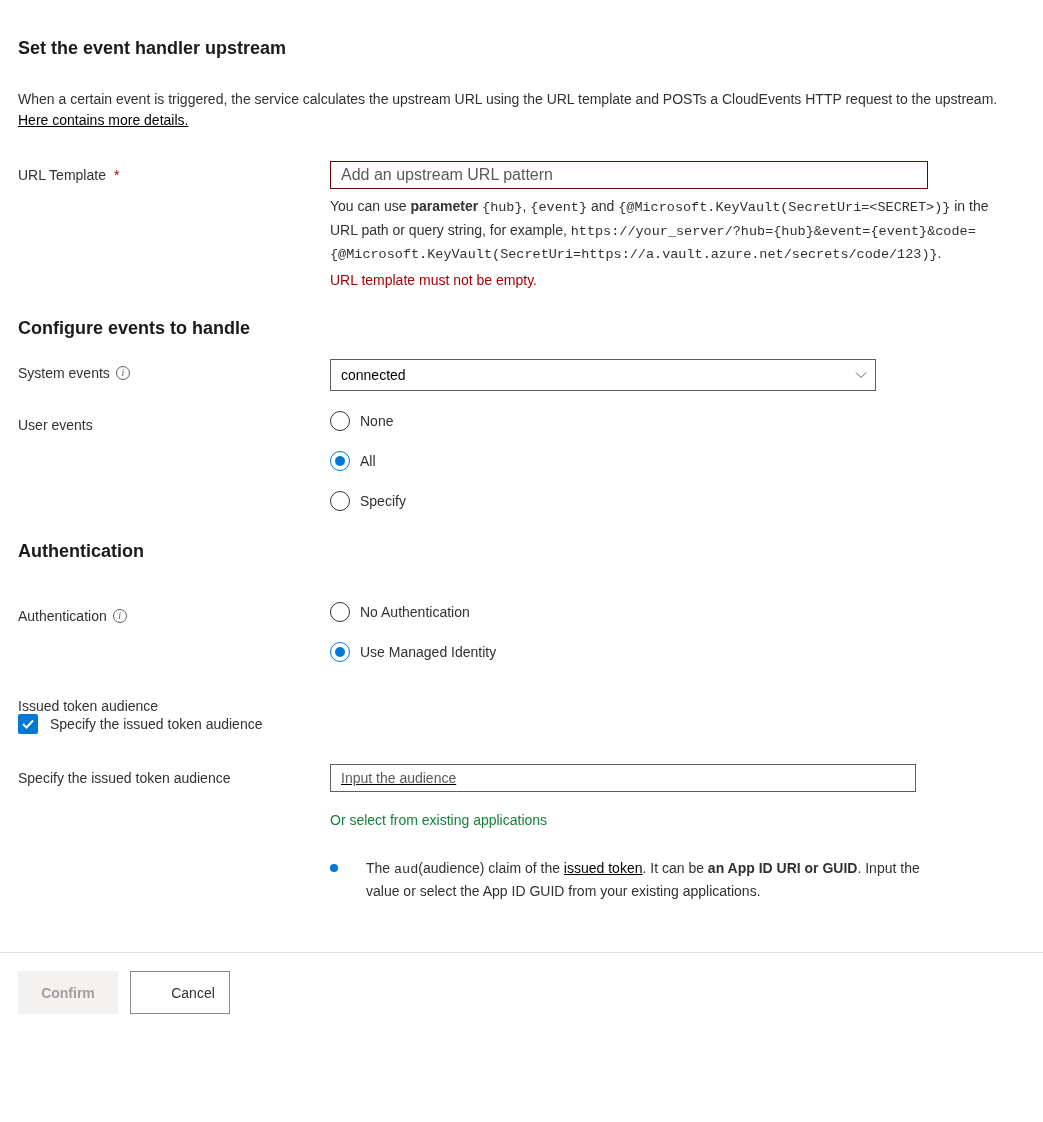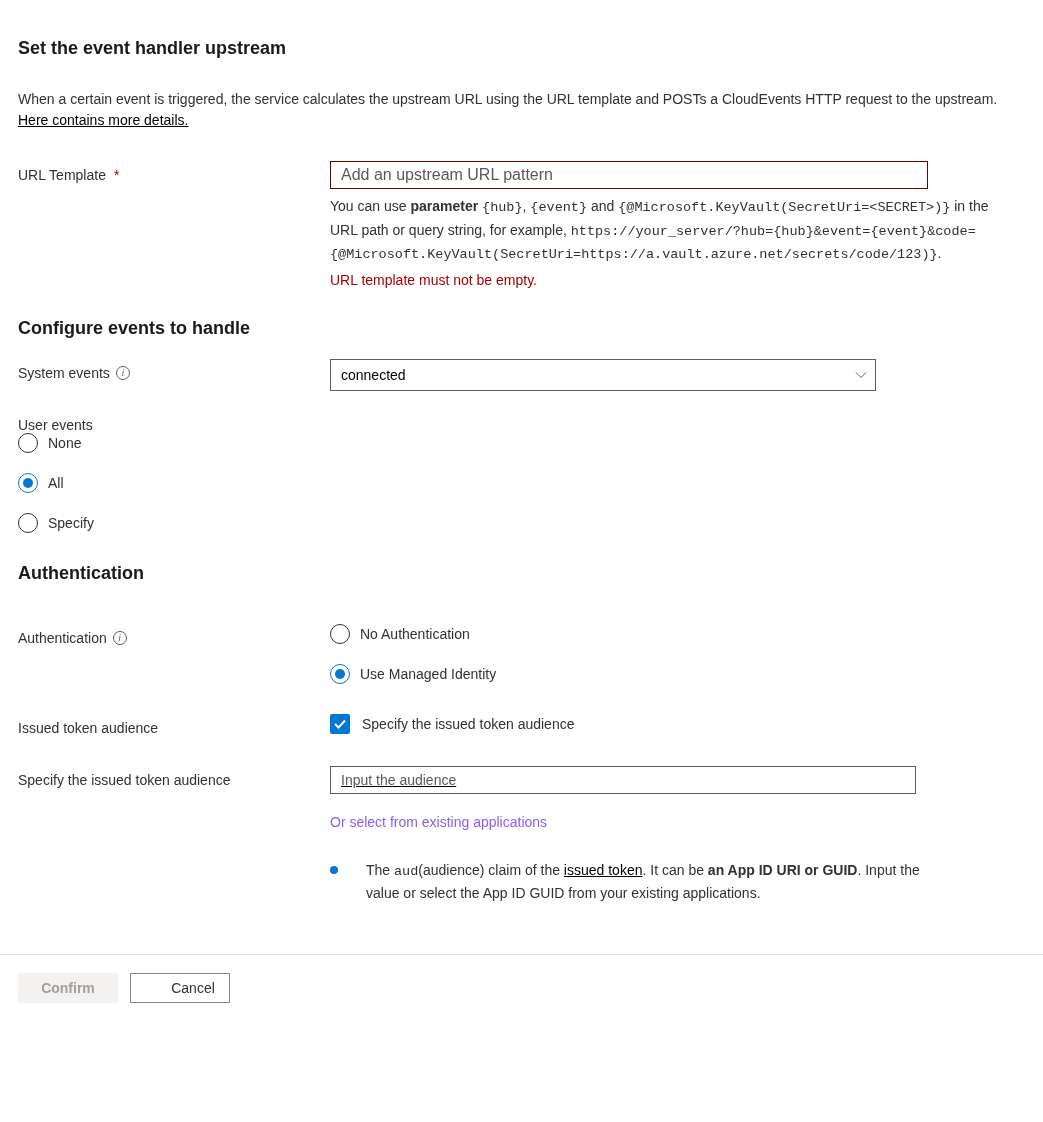--- a/index.html
+++ b/index.html
@@ -143,21 +143,21 @@
     max-width: 586px;
     height: 28px;
     padding: 0 10px;
     border: 1px solid #605e5c;
     font-size: 14px;
     font-family: inherit;
     outline: none;
     text-decoration: underline;
   }
   input[type="text"].audience-input::placeholder { color: #5b5958; }
-  .link-like { color: #8b5cf6; cursor: pointer; margin-top: 20px; }
+  .link-like { color: #15803d; cursor: pointer; margin-top: 20px; }
   .info-block {
     display: flex;
     gap: 28px;
     margin-top: 30px;
     max-width: 600px;
     line-height: 1.55;
   }
   .info-bullet {
     width: 8px; height: 8px; border-radius:50%;
     background: #0078d4;
@@ -165,21 +165,21 @@
     flex-shrink: 0;
   }
   .footer {
     border-top: 1px solid #e1dfdd;
     margin-top: 50px;
     padding: 18px;
     display: flex;
     gap: 12px;
   }
   .btn {
-    height: 30px;
+    height: 43px;
     min-width: 100px;
     padding: 0 14px;
     font-family: inherit;
     font-size: 14px;
     cursor: pointer;
   }
   .btn-primary-disabled {
     background: #f3f2f1;
     border: 1px solid #f3f2f1;
     color: #a19f9d;
@@ -231,21 +231,21 @@
         <button class="select">
           <span>connected</span>
           <svg class="chev" viewBox="0 0 12 12">
               <path d="M1 3.5 L6 8.5 L11 3.5" fill="none" stroke="#605e5c" stroke-width="1"></path>
             </svg>
         </button>
       </div>
     </div>
   </div>
 
-  <div class="row" style="margin-bottom:30px;flex-direction:column;">
+  <div class="row" style="margin-bottom:30px;">
     <div class="label-col">
       <span>User events</span>
     </div>
     <div class="control-col">
       <div class="radio-group">
         <div class="radio-item">
           <span class="radio-outer"></span>
           <span>None</span>
         </div>
         <div class="radio-item selected">
@@ -278,21 +278,21 @@
         <div class="radio-item selected">
           <span class="radio-outer">
               <span class="radio-inner"></span>
             </span>
           <span>Use Managed Identity</span>
         </div>
       </div>
     </div>
   </div>
 
-  <div class="row" style="margin-top:30px;">
+  <div class="row" style="margin-top:30px;flex-direction:column;">
     <div class="label-col">
       <span>Issued token audience</span>
     </div>
     <div class="control-col">
       <div class="checkbox-item">
         <span class="checkbox-box checked">
           <svg class="check" width="14" height="14" viewBox="0 0 14 14">
               <path d="M2 7 L5.5 10.5 L12 3.5" fill="none" stroke="#fff" stroke-width="2"></path>
             </svg>
         </span>

